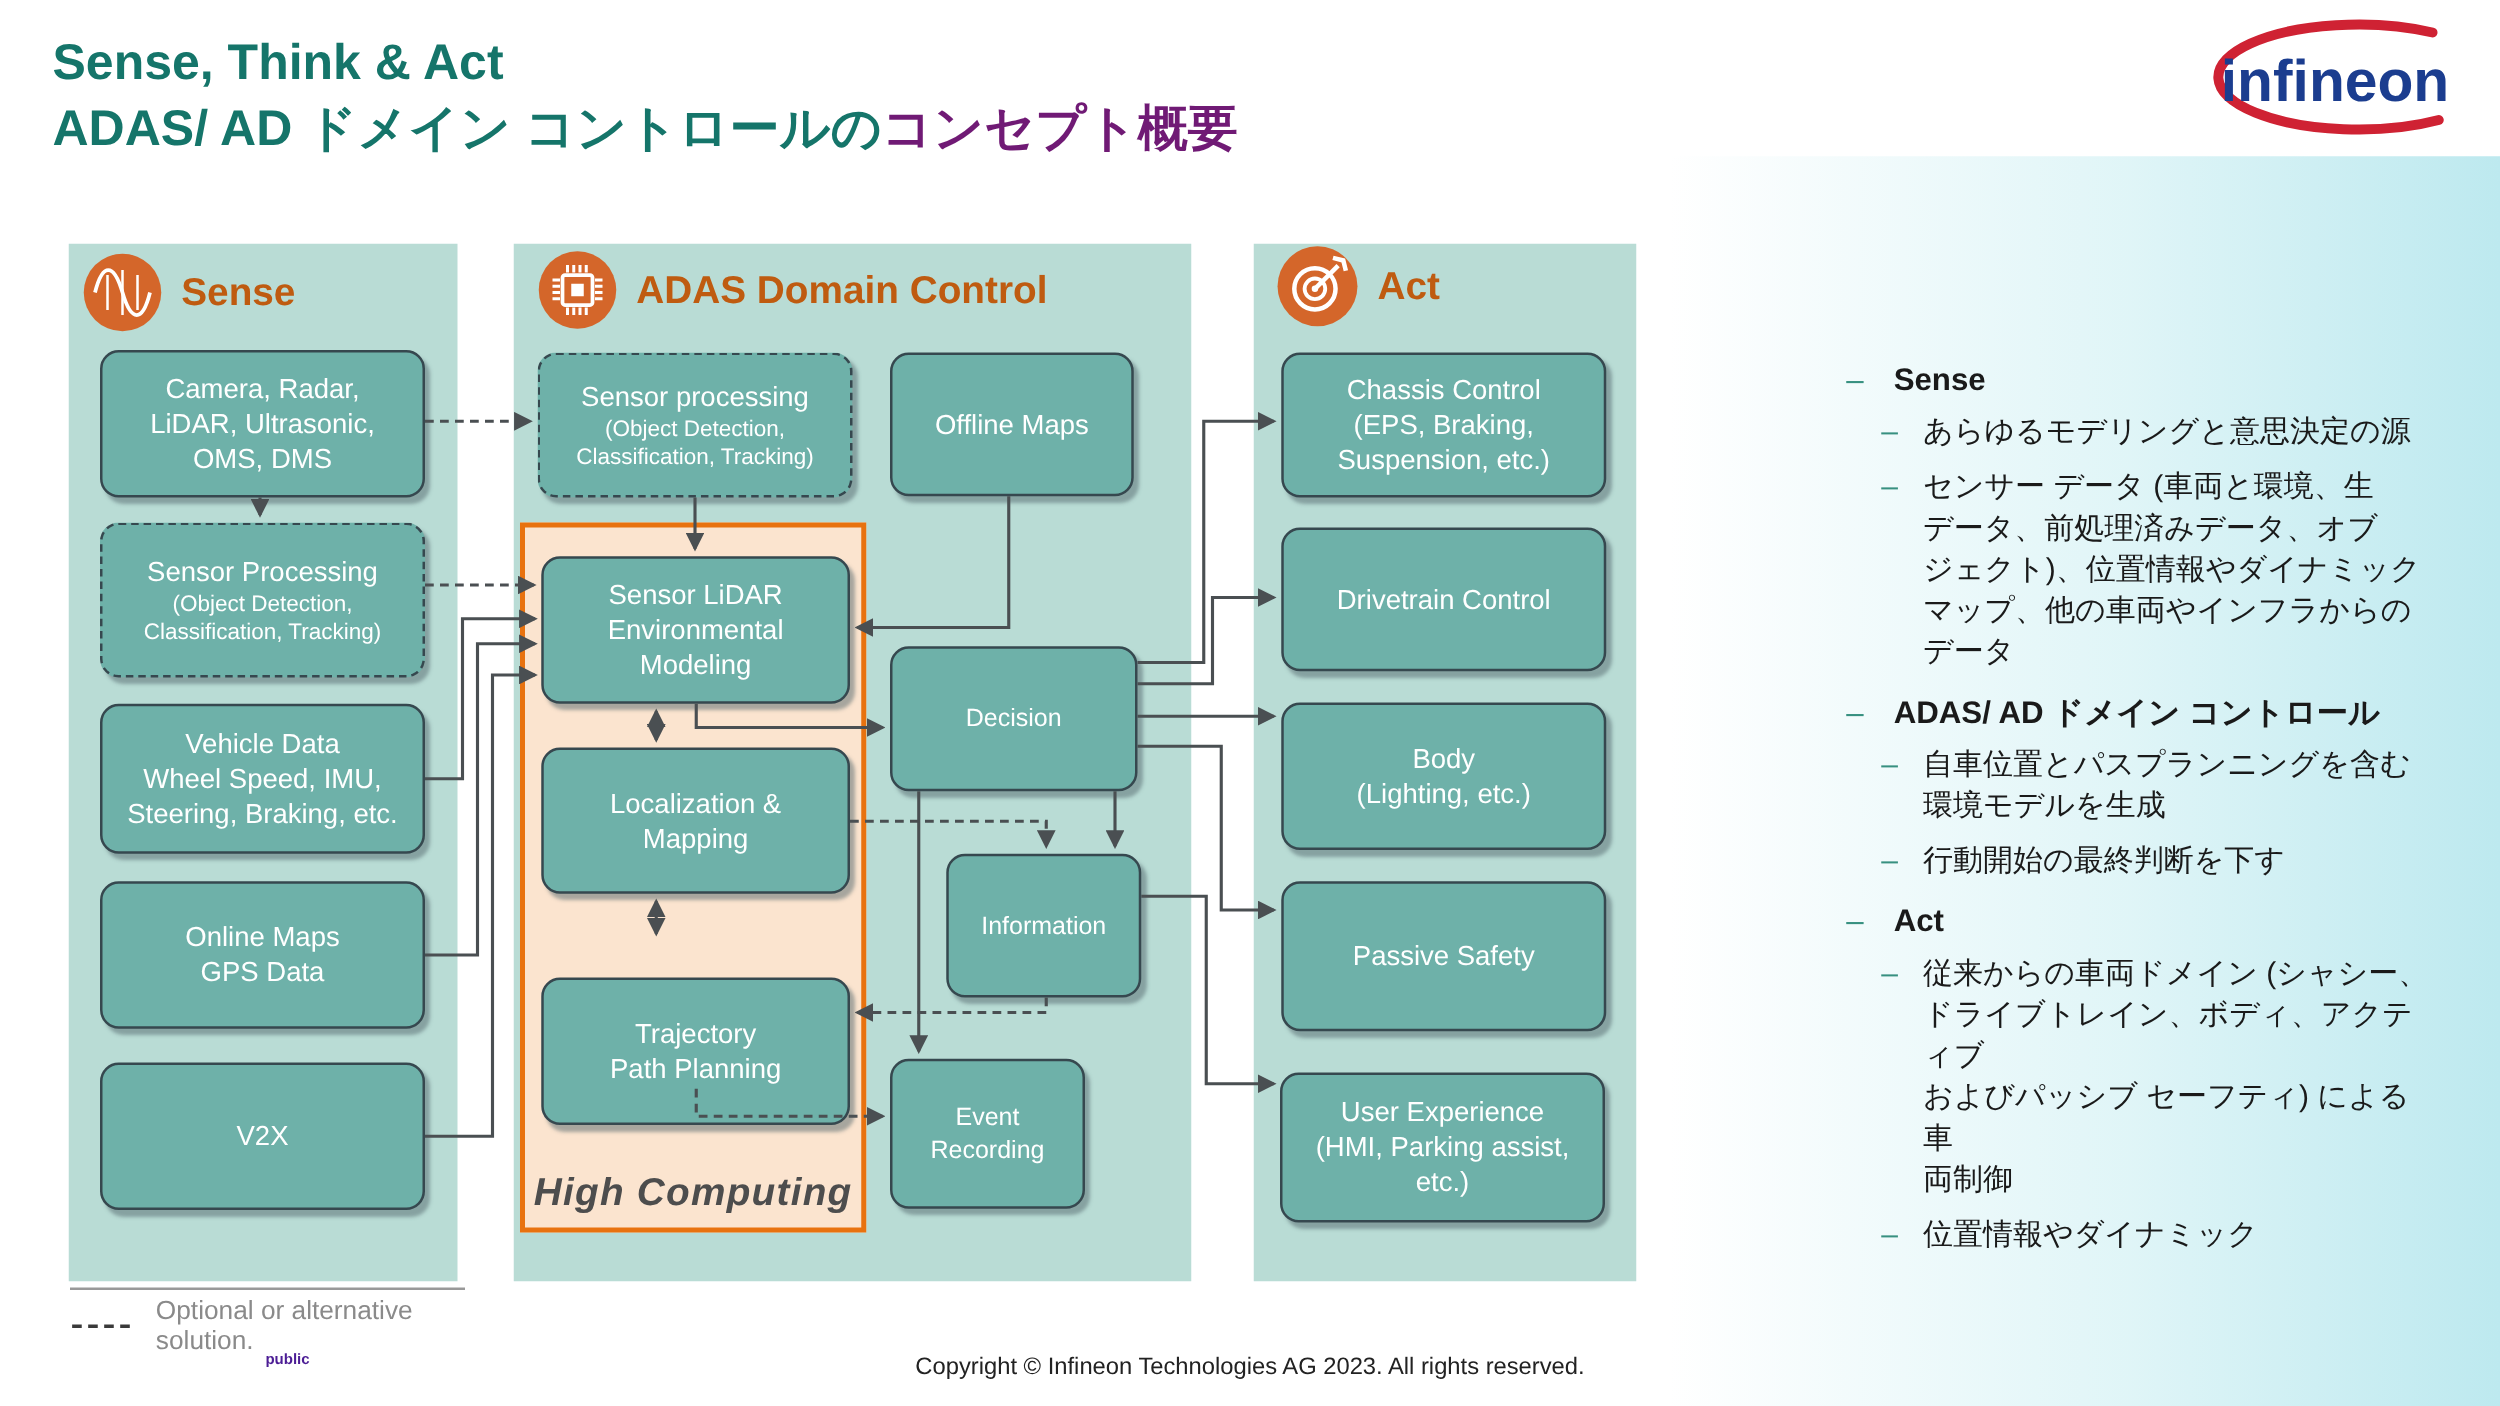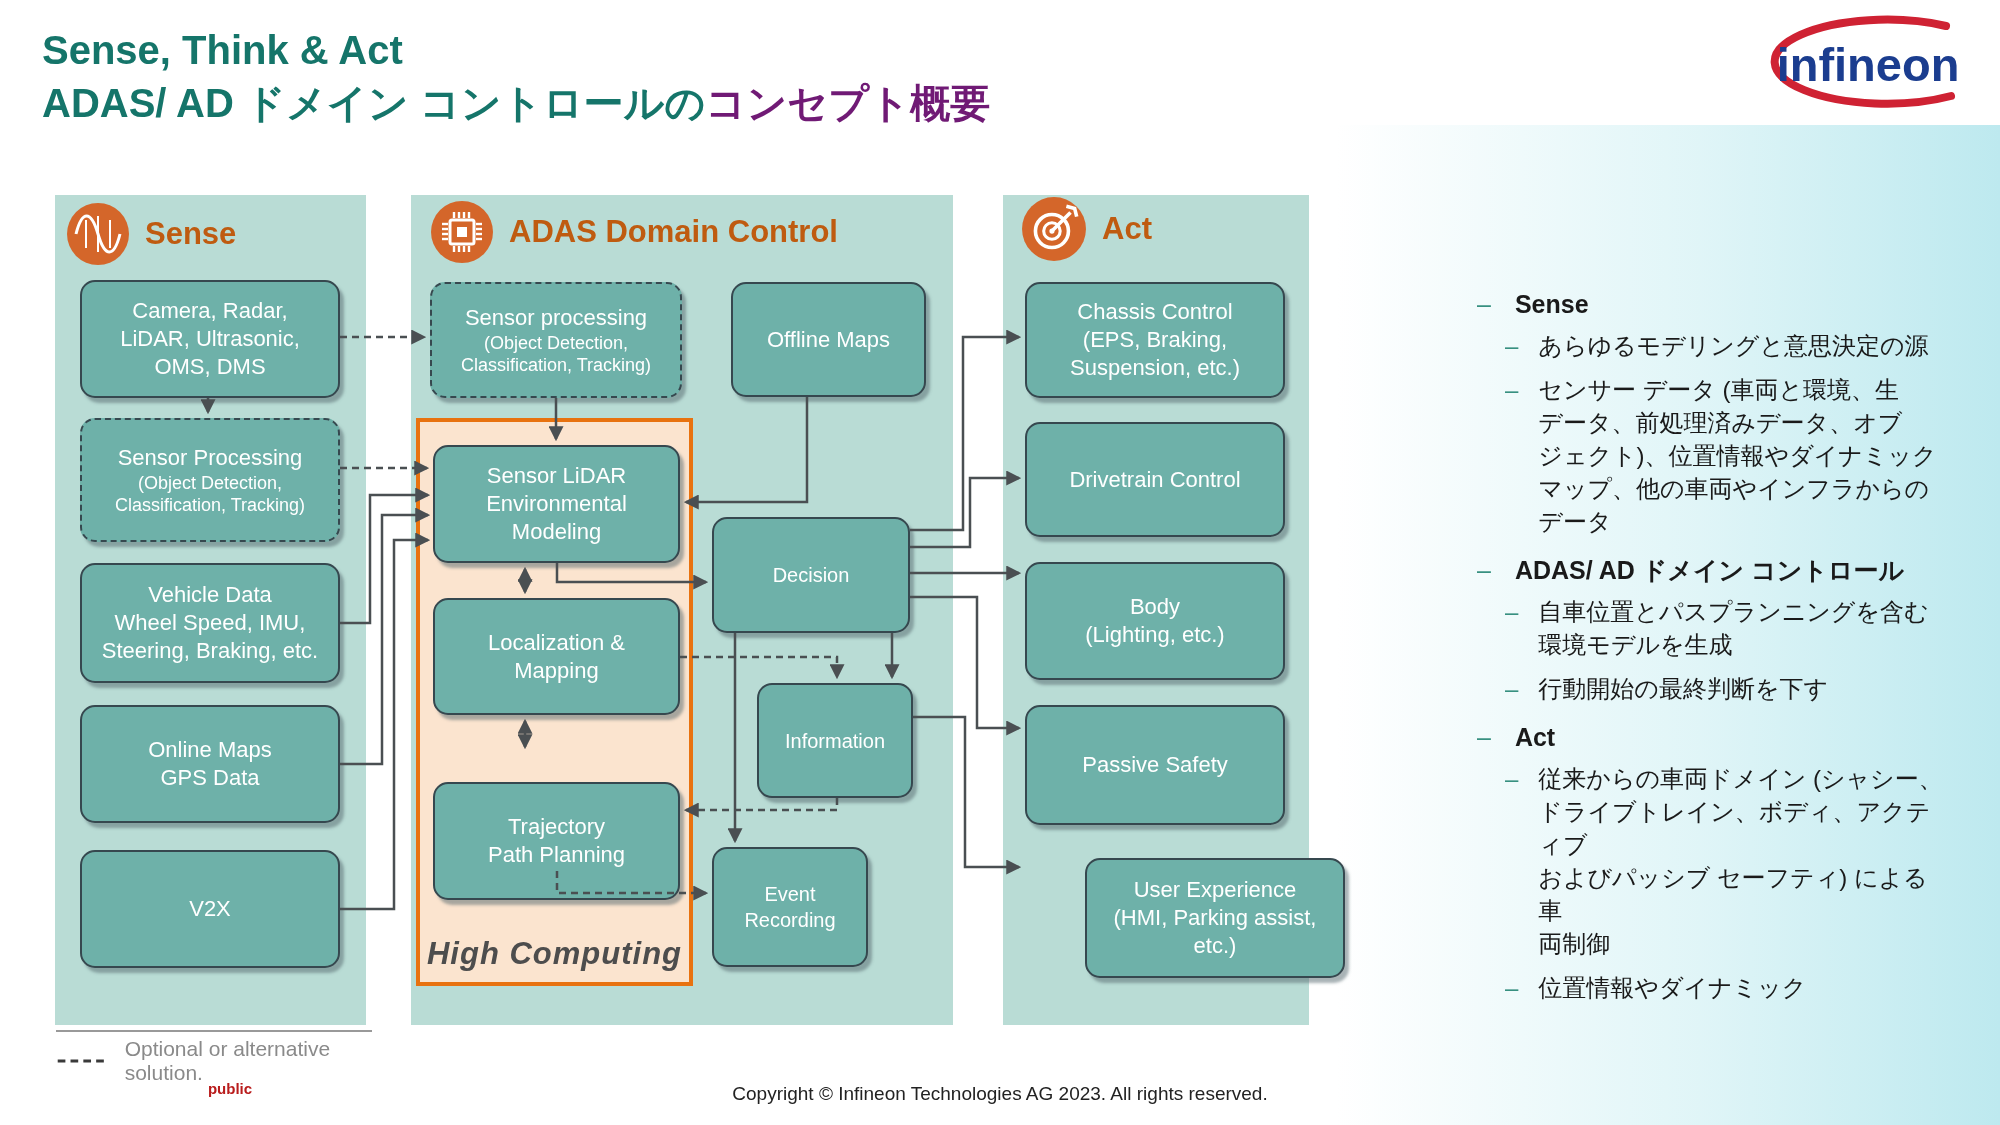--- a/index.html
+++ b/index.html
@@ -43,21 +43,21 @@
       font-style:italic;font-weight:600;font-size:31px;color:#4d4d4d;letter-spacing:1px;}
 
   
   #wires{position:absolute;left:0;top:0;z-index:3;pointer-events:none;}
 
   
   #legend{position:absolute;left:56px;top:1030px;width:316px;z-index:2;border-top:2px solid #999;
           padding-top:5px;display:flex;align-items:center;gap:14px;}
   #legend .txt{font-size:21px;color:#8a8a8a;}
   #classification{position:absolute;left:150px;top:1080px;width:160px;text-align:center;z-index:2;
-          font-size:15px;font-weight:bold;color:#b91c1c;}
+          font-size:12px;font-weight:bold;color:#4c1d95;}
   #copyright{position:absolute;left:0;top:1083px;width:2000px;text-align:center;z-index:2;
           font-size:19px;color:#222;}
 
   
   #sidebar{position:absolute;left:1462px;top:288px;width:500px;z-index:2;color:#1a1a1a;}
   .sb-h{display:flex;gap:24px;padding-left:15px;margin:16px 0 9px 0;
         font-size:25px;font-weight:bold;line-height:32px;}
   .sb-h .dash,.sb-b .dash{color:#379080;font-weight:normal;}
   .sb-b{display:flex;gap:20px;padding-left:43px;margin:0 0 11px 0;
         font-size:24px;line-height:33px;}
@@ -153,41 +153,41 @@
 Steering, Braking, etc.</div>
   <div class="bx pre" style="left:80px;top:705px;width:260px;height:118px;">Online Maps
 GPS Data</div>
   <div class="bx pre" style="left:80px;top:850px;width:260px;height:118px;">V2X</div>
 
   <div class="bx dashed" style="left:430px;top:282px;width:252px;height:116px;">
     <span>Sensor processing</span>
     <span class="sub pre">(Object Detection,
 Classification, Tracking)</span>
   </div>
-  <div class="bx" style="left:712px;top:282px;width:195px;height:115px;margin-left:19px;">Offline Maps</div>
+  <div class="bx" style="left:712px;top:282px;width:195px;height:115px;">Offline Maps</div>
   <div class="bx pre" style="left:433px;top:445px;width:247px;height:118px;">Sensor LiDAR
 Environmental
 Modeling</div>
   <div class="bx pre" style="left:433px;top:598px;width:247px;height:117px;">Localization &amp;
 Mapping</div>
   <div class="bx pre" style="left:433px;top:753px;width:247px;height:118px;margin-top:29px;">Trajectory
 Path Planning</div>
   <div class="bx small" style="left:712px;top:517px;width:198px;height:116px;">Decision</div>
   <div class="bx small" style="left:757px;top:683px;width:156px;height:115px;">Information</div>
   <div class="bx small pre" style="left:712px;top:847px;width:156px;height:120px;">Event
 Recording</div>
 
   <div class="bx pre" style="left:1025px;top:282px;width:260px;height:116px;">Chassis Control
 (EPS, Braking,
 Suspension, etc.)</div>
   <div class="bx pre" style="left:1025px;top:422px;width:260px;height:115px;">Drivetrain Control</div>
   <div class="bx pre" style="left:1025px;top:562px;width:260px;height:118px;">Body
 (Lighting, etc.)</div>
   <div class="bx pre" style="left:1025px;top:705px;width:260px;height:120px;">Passive Safety</div>
-  <div class="bx pre" style="left:1085px;top:858px;width:260px;height:120px;">User Experience
+  <div class="bx pre" style="left:1024px;top:858px;width:260px;height:120px;">User Experience
 (HMI, Parking assist,
 etc.)</div>
 
   <svg id="wires" width="2000" height="1125" viewBox="0 0 2000 1125">
     <defs>
       <marker id="ah" viewBox="0 0 10 10" refX="8.5" refY="5" markerWidth="6" markerHeight="6" orient="auto-start-reverse">
         <path d="M0,0 L10,5 L0,10 z" fill="#4a4f52"></path>
       </marker>
     </defs>
     <g fill="none" stroke="#4a4f52" stroke-width="2.5">

